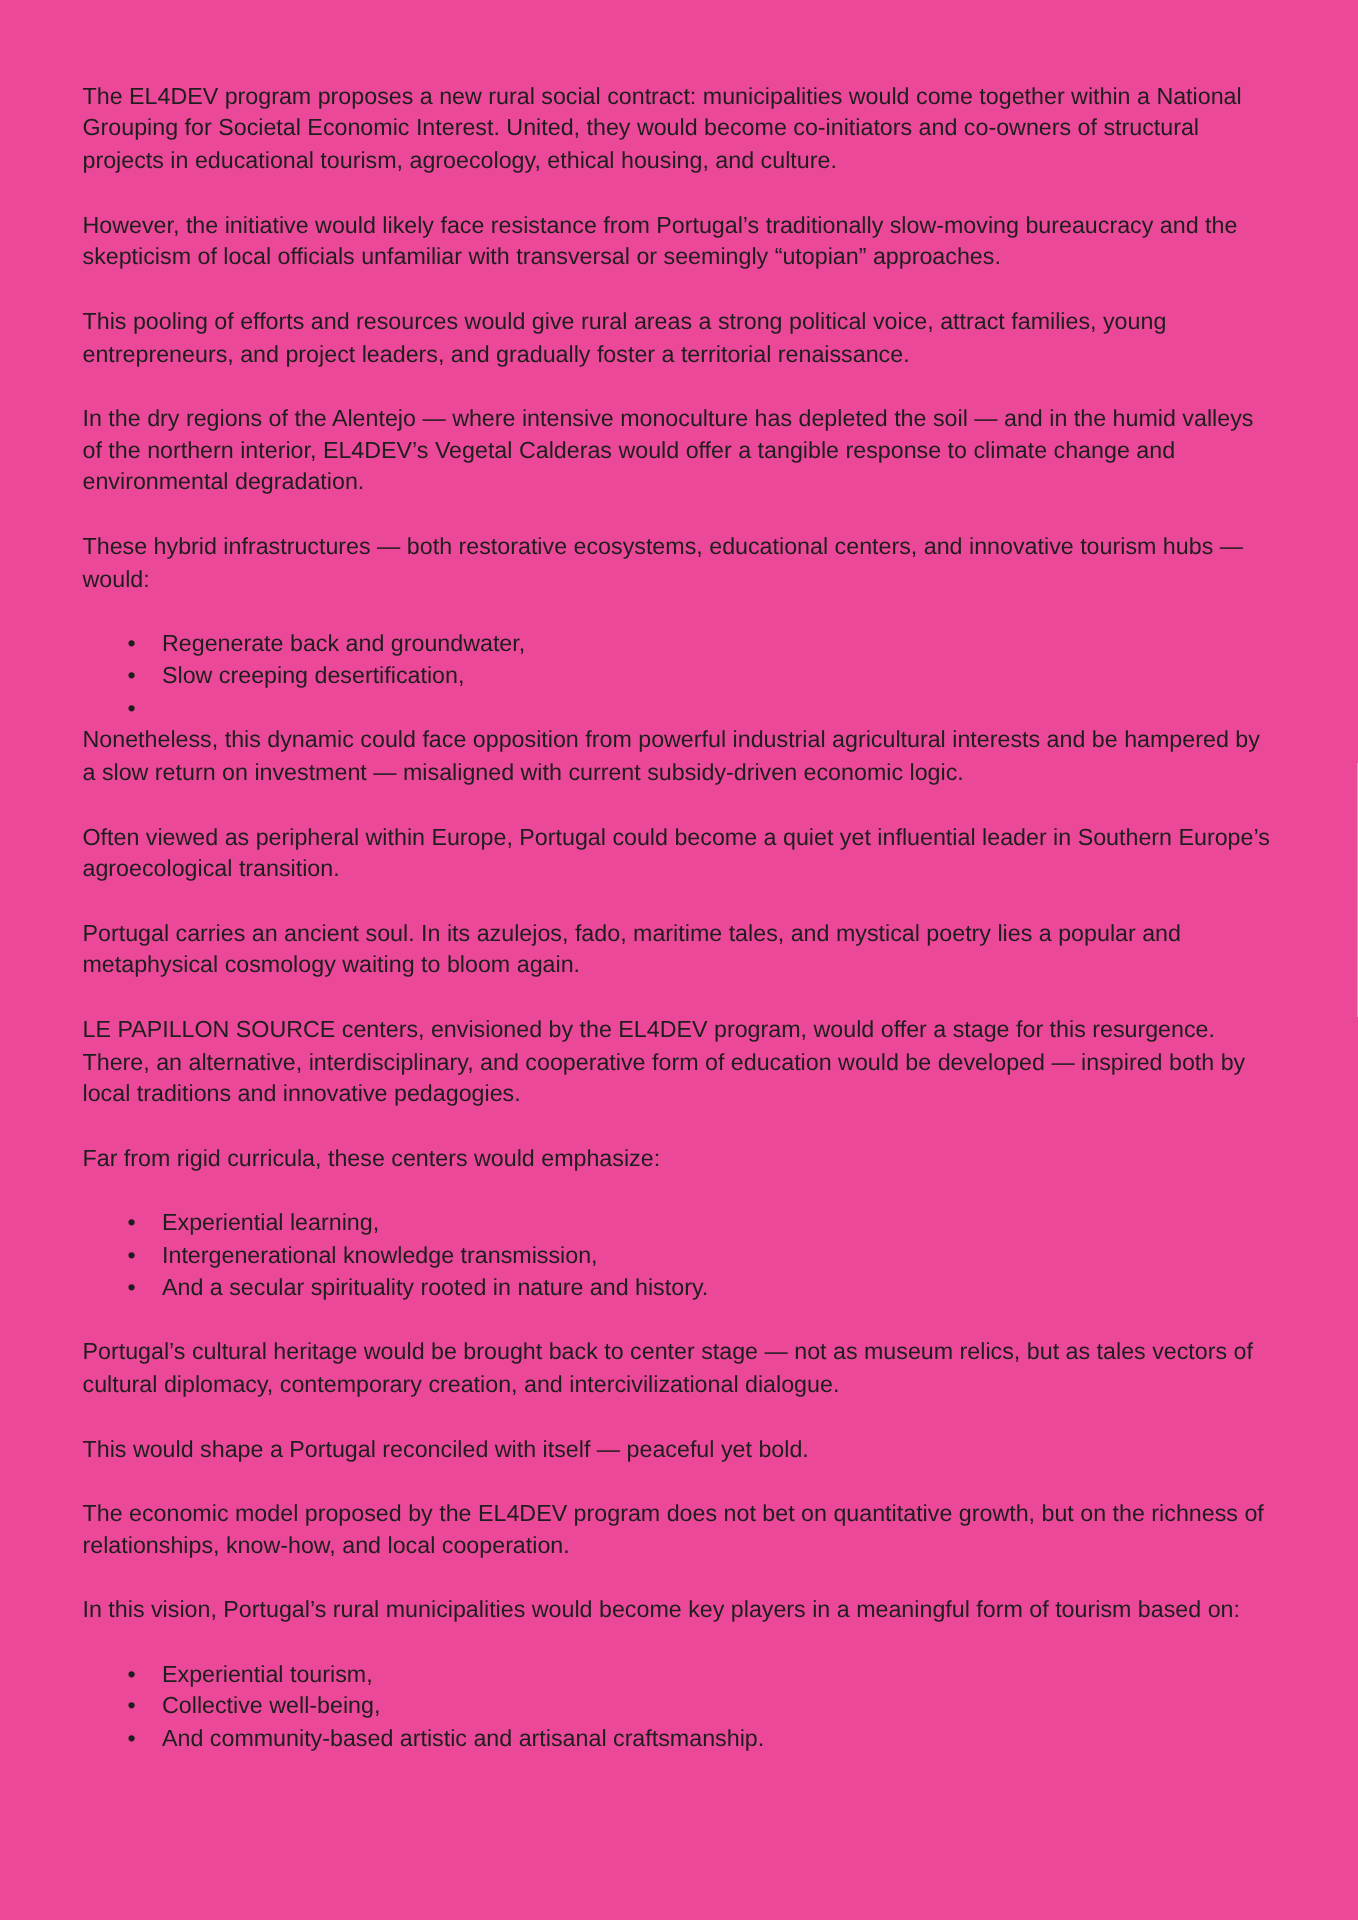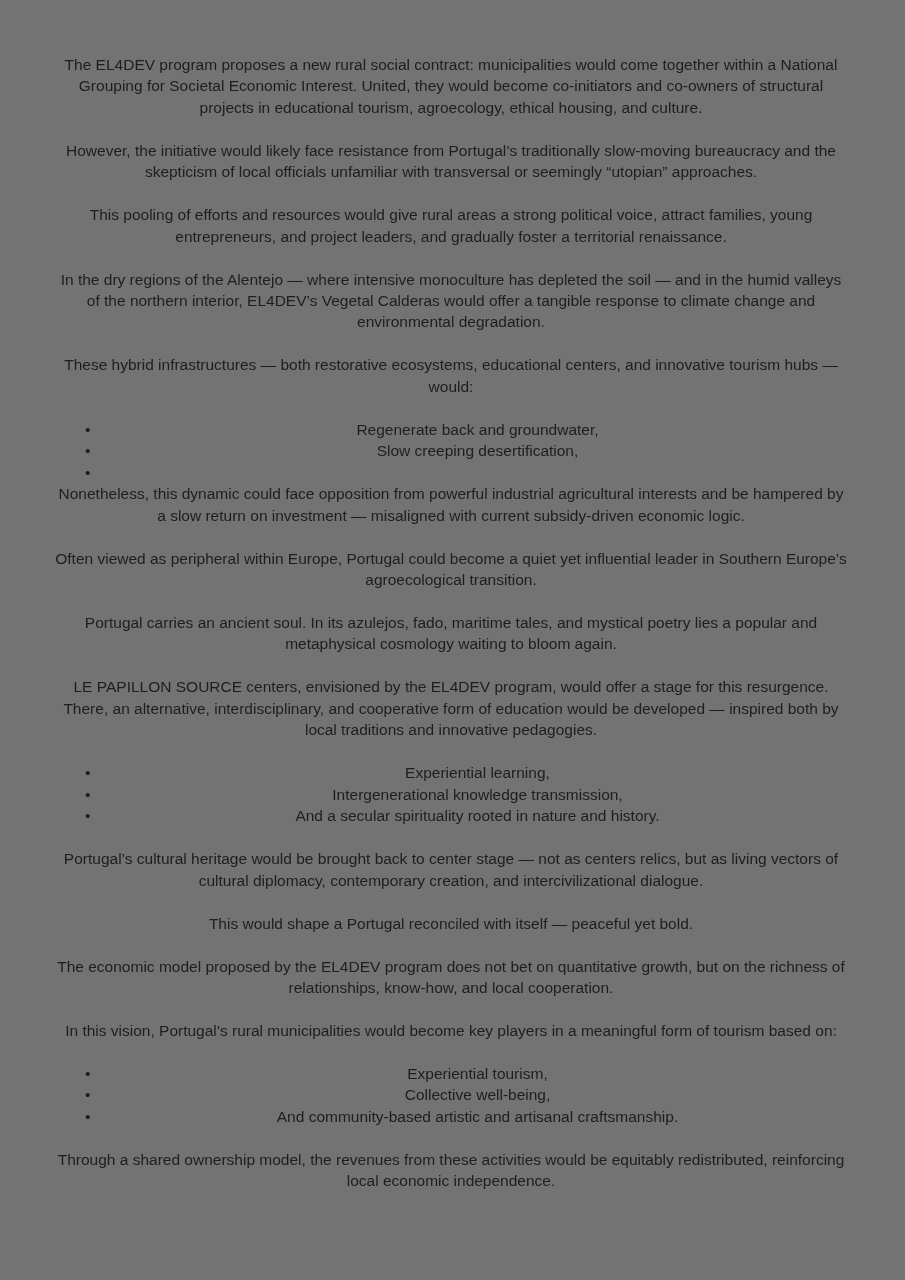--- a/index.html
+++ b/index.html
@@ -10,23 +10,22 @@
   body {
     width: 905px;
     height: 1280px;
     overflow: hidden;
     font-family: "Liberation Sans", "DejaVu Sans", sans-serif;
   }
   .page {
     box-sizing: border-box;
     width: 905px;
     height: 1280px;
-    background: #737373;
+    background: #ec4899;
     padding: 54px 58px 0 55px;
-    text-align: center;
   }
   .doc-body {
     color: #1e1e1e;
     font-size: 15.5px;
     line-height: 21.4px;
     letter-spacing: 0;
   }
   .doc-body p {
     margin: 0 0 21.6px 0;
     padding: 0;
@@ -70,52 +69,52 @@
       </li>
       <li>
         <span class="bullet">•</span>
       </li>
     </ul>
 
     <p>Nonetheless, this dynamic could face opposition from powerful industrial agricultural interests and be hampered by a slow return on investment — misaligned with current subsidy-driven economic logic.</p>
     <p>Often viewed as peripheral within Europe, Portugal could become a quiet yet influential leader in Southern Europe’s agroecological transition.</p>
     <p>Portugal carries an ancient soul. In its azulejos, fado, maritime tales, and mystical poetry lies a popular and metaphysical cosmology waiting to bloom again.</p>
     <p>LE PAPILLON SOURCE centers, envisioned by the EL4DEV program, would offer a stage for this resurgence. There, an alternative, interdisciplinary, and cooperative form of education would be developed — inspired both by local traditions and innovative pedagogies.</p>
+    <p>Far from rigid curricula, these centers would emphasize:</p>
 
     <ul class="doc-list">
       <li>
         <span class="bullet">•</span>
         <span>Experiential learning,</span>
       </li>
       <li>
         <span class="bullet">•</span>
         <span>Intergenerational knowledge transmission,</span>
       </li>
       <li>
         <span class="bullet">•</span>
         <span>And a secular spirituality rooted in nature and history.</span>
       </li>
     </ul>
 
-    <p>Portugal’s cultural heritage would be brought back to center stage — not as centers relics, but as living vectors of cultural diplomacy, contemporary creation, and intercivilizational dialogue.</p>
+    <p>Portugal’s cultural heritage would be brought back to center stage — not as museum relics, but as tales vectors of cultural diplomacy, contemporary creation, and intercivilizational dialogue.</p>
     <p>This would shape a Portugal reconciled with itself — peaceful yet bold.</p>
     <p>The economic model proposed by the EL4DEV program does not bet on quantitative growth, but on the richness of relationships, know-how, and local cooperation.</p>
     <p>In this vision, Portugal’s rural municipalities would become key players in a meaningful form of tourism based on:</p>
 
     <ul class="doc-list">
       <li>
         <span class="bullet">•</span>
         <span>Experiential tourism,</span>
       </li>
       <li>
         <span class="bullet">•</span>
         <span>Collective well-being,</span>
       </li>
       <li>
         <span class="bullet">•</span>
         <span>And community-based artistic and artisanal craftsmanship.</span>
       </li>
     </ul>
 
-    <p>Through a shared ownership model, the revenues from these activities would be equitably redistributed, reinforcing local economic independence.</p>
 
   </div>
 </div>
 
 </body></html>

